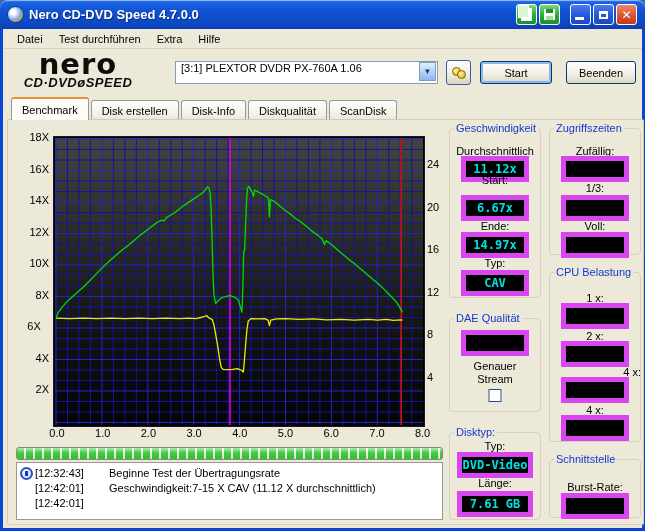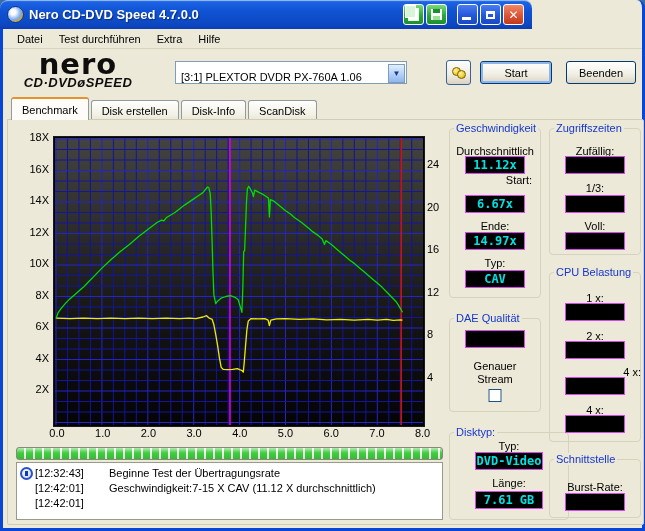--- a/index.html
+++ b/index.html
@@ -1,21 +1,21 @@
 <!DOCTYPE html>
 <html><head>
 <meta charset="utf-8">
 <style>
   html,body{margin:0;padding:0;width:645px;height:531px;overflow:hidden;
     font-family:"Liberation Sans","DejaVu Sans",sans-serif;background:#3a6ea5;}
   #window{position:absolute;inset:0;background:#ece9d8;
     border-left:3px solid #0846d8;border-right:3px solid #0846d8;border-bottom:3px solid #0846d8;
     border-radius:8px 8px 0 0;box-sizing:border-box;}
   
-  .titlebar{position:absolute;left:-3px;top:0;width:532px;height:29px;border-radius:8px 8px 0 0;
+  .titlebar{position:absolute;left:-3px;top:0;width:645px;height:29px;border-radius:8px 8px 0 0;
     background:linear-gradient(180deg,#3a80f2 0%,#1b63e4 8%,#0f52d2 40%,#0d49c4 80%,#0a3eb4 100%);
     display:flex;align-items:center;box-shadow:inset 0 1px 0 rgba(255,255,255,.45);}
   .app-icon{width:17px;height:17px;margin:0 5px 0 7px;border-radius:50%;
     background:radial-gradient(circle at 35% 35%,#fefefe 0 18%,#cfe2ff 30%,#7fa8e8 55%,#caa93c 70%,#3d66c0 100%);
     border:1px solid #123a8a;box-sizing:border-box;}
   .title-text{color:#fff;font-weight:bold;font-size:13px;text-shadow:1px 1px 1px #0a2f7a;flex:1;}
   .tb-btn{width:21px;height:21px;border-radius:3px;margin-left:2px;border:1px solid #fff;
     box-sizing:border-box;display:flex;align-items:center;justify-content:center;position:relative;}
   .tb-green{background:linear-gradient(180deg,#7bd97b,#2aa93a 55%,#1d8f2d);}
   .tb-blue{background:linear-gradient(180deg,#4a7df0,#2458da 55%,#1b49c0);}
@@ -32,22 +32,22 @@
   .glyph-max{width:9px;height:8px;border:2px solid #fff;border-top-width:3px;box-sizing:border-box;}
   
   .menubar{position:absolute;left:0;top:29px;width:639px;height:20px;background:#ece9d8;
     border-bottom:1px solid #d8d4c0;display:flex;align-items:center;padding-left:6px;box-sizing:border-box;}
   .menu-item{font-size:11px;color:#000;padding:2px 8px;}
   
   .header{position:absolute;left:0;top:50px;width:639px;height:47px;background:#ece9d8;}
   .logo{position:absolute;left:12px;top:1px;width:126px;text-align:center;color:#0d0d0d;}
   .logo-nero{font-size:29px;font-weight:900;letter-spacing:1px;line-height:26px;font-family:"DejaVu Sans",sans-serif;}
   .logo-sub{font-size:13px;font-weight:900;font-style:italic;letter-spacing:.5px;line-height:12px;text-align:center;}
-  .combo{position:absolute;left:172px;top:11px;width:232px;height:23px;background:#fff;
-    border:1px solid #7f9db9;box-sizing:border-box;display:flex;align-items:flex-end;}
+  .combo{position:absolute;left:172px;top:11px;width:263px;height:23px;background:#fff;
+    border:1px solid #7f9db9;box-sizing:border-box;display:flex;align-items:flex-start;}
   .combo-text{flex:1;font-size:11px;padding-left:5px;white-space:nowrap;overflow:hidden;}
   .combo-arrow{width:17px;height:19px;margin-right:1px;border:1px solid #7f9db9;box-sizing:border-box;
     background:linear-gradient(180deg,#e3efff,#b7d3f7 50%,#8fb6ee);display:flex;align-items:center;justify-content:center;
     font-size:8px;color:#123a8a;}
   .sq-btn{position:absolute;left:443px;top:10px;width:25px;height:25px;border:1px solid #3a5f9e;border-radius:3px;
     background:linear-gradient(180deg,#fdfdfa,#efede2 60%,#d9d2c2);box-sizing:border-box;
     display:flex;align-items:center;justify-content:center;}
   .eject-ic{position:relative;width:14px;height:12px;}
   .eject-ic .c1,.eject-ic .c2{position:absolute;width:9px;height:9px;border-radius:50%;
     background:radial-gradient(circle at 35% 35%,#fff2a8,#f4cf2e 55%,#b8921a);border:1px solid #7a6208;box-sizing:border-box;}
@@ -87,21 +87,21 @@
   .log-ic-sp{width:13px;margin:0 2px 0 1px;}
   .log-time{width:62px;white-space:nowrap;}
   .log-text{flex:1;white-space:nowrap;padding-left:12px;}
   
   .group{position:absolute;width:92px;}
   .group .gbox{position:absolute;left:0;right:0;top:6px;bottom:0;border:1px solid #d5d2bd;border-radius:4px;}
   .group .legend{position:absolute;left:5px;top:0;background:#ece9d8;padding:0 2px;font-size:11px;
     color:#1636ce;white-space:nowrap;z-index:1;line-height:12px;}
   .glabel{position:absolute;left:0;width:100%;text-align:center;font-size:11px;color:#000;white-space:nowrap;overflow:hidden;}
   .lcd{position:absolute;left:50%;transform:translateX(-50%);width:58px;height:16px;background:#000;
-    border:1px solid #d946ef;box-sizing:content-box;color:#00e2e2;
+    border:5px solid #d946ef;box-sizing:content-box;color:#00e2e2;
     font-family:"DejaVu Sans Mono",monospace;font-weight:bold;font-size:12px;line-height:16px;text-align:center;}
   .lcd-wide{width:66px;}
   .chk{position:absolute;left:50%;transform:translateX(-50%);width:13px;height:13px;background:#fff;
     border:1px solid #1d5281;box-sizing:border-box;}
 </style>
 </head>
 <body>
 
 <div id="window">
 
@@ -149,20 +149,21 @@
         </div>
     </div>
     <div class="xp-btn btn-start">Start</div>
     <div class="xp-btn btn-quit">Beenden</div>
   </div>
 
   <div class="tabs" id="tabs">
       <div class="tab active">Benchmark</div>
       <div class="tab">Disk erstellen</div>
       <div class="tab">Disk-Info</div>
+      <div class="tab">Diskqualität</div>
       <div class="tab">ScanDisk</div>
     </div>
 
   <div class="page"></div>
 
   <div class="plot-frame">
     <div class="plot" id="plot">
         <svg viewBox="0 0 368 287" preserveAspectRatio="none">
           <line x1="1" y1="0" x2="1" y2="287" stroke="#2424cc" stroke-width="1"></line>
           <line x1="12.475" y1="0" x2="12.475" y2="287" stroke="#14149c" stroke-width="1"></line>
@@ -227,21 +228,21 @@
           <line x1="174.96099999999998" y1="0" x2="174.96099999999998" y2="287" stroke="#dd00dd" stroke-width="1.6"></line>
           <line x1="346.16799999999995" y1="0" x2="346.16799999999995" y2="287" stroke="#cc1414" stroke-width="1.6"></line>
           <polyline points="1.0,180.2 14.8,180.6 28.5,180.1 42.3,180.6 56.1,180.2 69.8,180.6 83.6,180.1 97.4,180.6 111.2,180.2 124.9,180.6 134.1,180.1 141.0,180.6 147.9,179.0 151.6,177.7 153.8,179.8 157.1,181.3 158.9,186.8 160.7,196.3 162.6,207.3 164.4,219.9 166.2,229.4 168.1,231.3 173.1,231.7 177.7,231.4 182.3,230.6 184.6,231.7 186.9,232.5 188.3,234.1 189.2,224.7 190.6,207.3 191.9,191.6 193.3,182.9 196.1,180.6 203.0,180.9 209.8,180.6 213.1,182.1 214.4,187.6 215.8,182.1 221.3,180.9 230.5,180.6 244.3,181.3 258.0,180.9 271.8,181.8 285.6,181.3 299.3,182.1 313.1,181.3 322.3,182.1 331.5,181.3 338.4,182.4 345.3,181.8 347.5,182.1" fill="none" stroke="#eded00" stroke-width="1.3" stroke-linejoin="round"></polyline>
           <polyline points="1.0,180.6 3.3,174.3 5.6,171.1 10.2,165.6 14.8,160.9 19.4,156.9 23.9,153.0 28.5,149.1 33.1,144.3 37.7,139.6 42.3,134.9 46.9,130.1 56.1,121.5 65.3,113.6 74.4,106.5 83.6,98.6 92.8,91.6 102.0,84.5 106.6,82.1 108.9,82.9 111.2,79.8 120.3,74.2 129.5,67.1 138.7,60.9 143.3,57.7 147.9,54.6 152.5,49.0 153.8,49.8 155.2,55.3 156.1,71.9 157.1,103.4 158.0,134.9 158.9,156.9 160.7,165.6 162.6,163.2 166.2,160.1 170.8,158.5 175.4,157.7 180.0,159.3 183.2,161.7 184.6,166.4 186.0,171.1 186.9,174.3 187.8,150.6 188.7,113.6 189.6,112.8 190.6,87.6 191.5,64.0 192.4,50.6 193.8,48.3 195.6,51.4 197.5,55.3 198.4,58.5 199.7,52.2 203.0,53.8 207.5,56.1 211.2,58.5 213.5,60.1 214.4,79.0 215.4,61.6 219.0,63.2 223.6,67.1 230.5,72.7 235.1,75.8 239.7,79.8 246.6,84.5 253.4,90.0 258.0,93.9 262.6,97.1 267.2,101.0 269.5,106.5 270.9,102.6 276.4,106.5 281.0,110.5 285.6,114.4 290.2,118.3 294.8,122.3 299.3,125.4 303.9,129.4 308.5,133.3 313.1,137.2 317.7,141.2 322.3,145.1 326.9,149.1 331.5,153.8 336.1,158.5 340.7,163.2 343.0,166.4 345.3,170.3 347.5,174.3" fill="none" stroke="#00dd00" stroke-width="1.3" stroke-linejoin="round"></polyline>
         </svg>
       </div>
   </div>
   <div id="yticks-left">
       <div class="ytick" style="left: 16px; top: 383px;">2X</div>
       <div class="ytick" style="left: 16px; top: 351.5px;">4X</div>
-      <div class="ytick" style="left: 16px; top: 320px;">6X</div>
+      <div class="ytick" style="left: 16px; top: 320px; text-align: center;">6X</div>
       <div class="ytick" style="left: 16px; top: 288.5px;">8X</div>
       <div class="ytick" style="left: 16px; top: 257px;">10X</div>
       <div class="ytick" style="left: 16px; top: 225.5px;">12X</div>
       <div class="ytick" style="left: 16px; top: 194px;">14X</div>
       <div class="ytick" style="left: 16px; top: 162.5px;">16X</div>
       <div class="ytick" style="left: 16px; top: 131px;">18X</div>
     </div>
   <div id="yticks-right">
       <div class="ytick-r" style="left: 424px; top: 158px;">24</div>
       <div class="ytick-r" style="left: 424px; top: 200.6px;">20</div>
@@ -278,38 +279,38 @@
         <div class="log-ic-sp"></div>
         <div class="log-time">[12:42:01]</div>
       </div>
     </div>
 
   <div class="group" style="left:446px;top:122px;height:176px;">
     <div class="gbox"></div>
     <span class="legend">Geschwindigkeit</span>
     <div class="glabel" style="top:23px;">Durchschnittlich</div>
     <div class="lcd" style="top:34px;">11.12x</div>
-    <div class="glabel" style="top:52px;padding-left:24px;">Start:</div>
+    <div class="glabel" style="top:52px;">Start:</div>
     <div class="lcd" style="top:73px;">6.67x</div>
     <div class="glabel" style="top:98px;">Ende:</div>
     <div class="lcd" style="top:110px;">14.97x</div>
     <div class="glabel" style="top:135px;">Typ:</div>
     <div class="lcd" style="top:148px;">CAV</div>
   </div>
 
   <div class="group" style="left:446px;top:312px;height:100px;">
     <div class="gbox"></div>
     <span class="legend">DAE Qualität</span>
     <div class="lcd" style="top:18px;"></div>
     <div class="glabel" style="top:48px;">Genauer</div>
     <div class="glabel" style="top:61px;">Stream</div>
     <div class="chk" style="top:77px;"></div>
   </div>
 
-  <div class="group" style="left:446px;top:426px;height:94px;padding-left:28px;">
+  <div class="group" style="left:446px;top:426px;height:94px;">
     <div class="gbox"></div>
     <span class="legend">Disktyp:</span>
     <div class="glabel" style="top:14px;">Typ:</div>
     <div class="lcd lcd-wide" style="top:26px;">DVD-Video</div>
     <div class="glabel" style="top:51px;">Länge:</div>
     <div class="lcd lcd-wide" style="top:65px;">7.61 GB</div>
   </div>
 
   <div class="group" style="left:546px;top:122px;height:133px;">
     <div class="gbox"></div>

